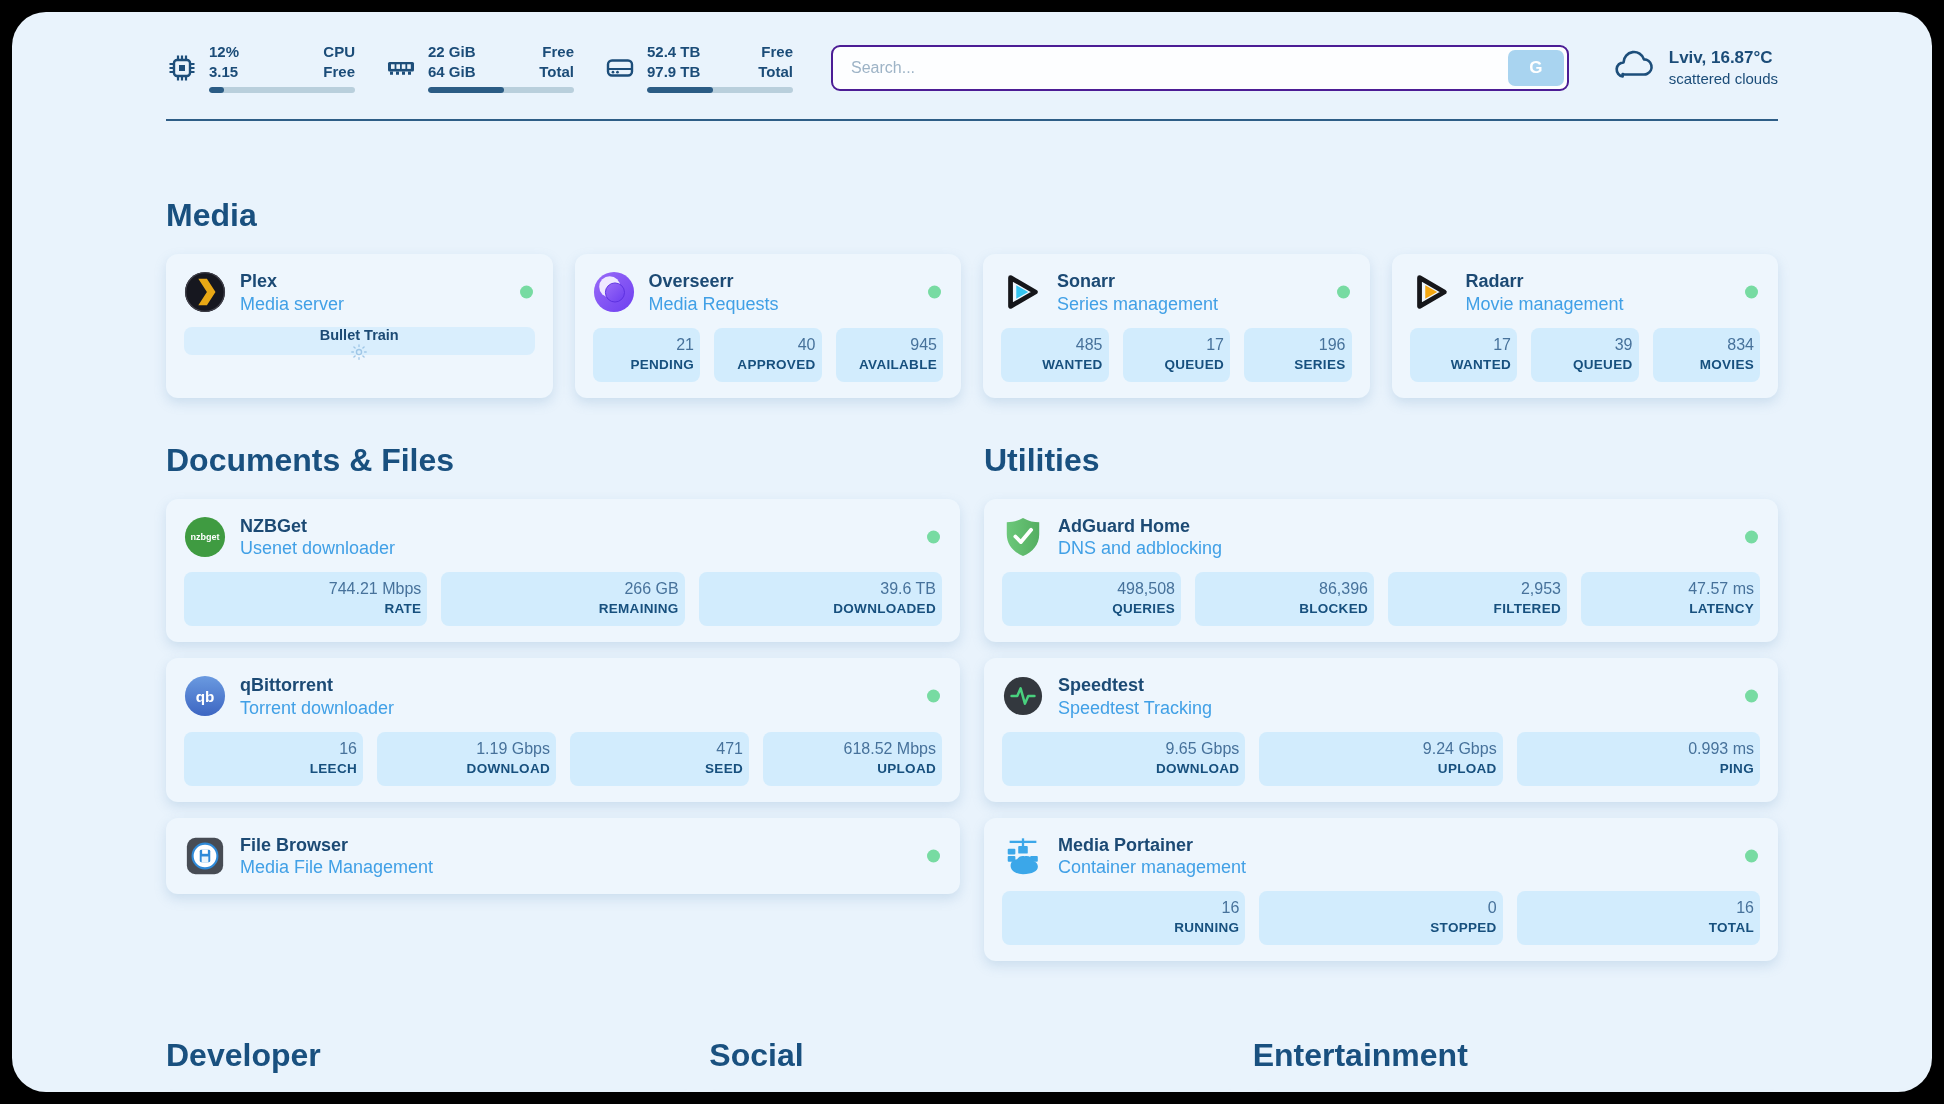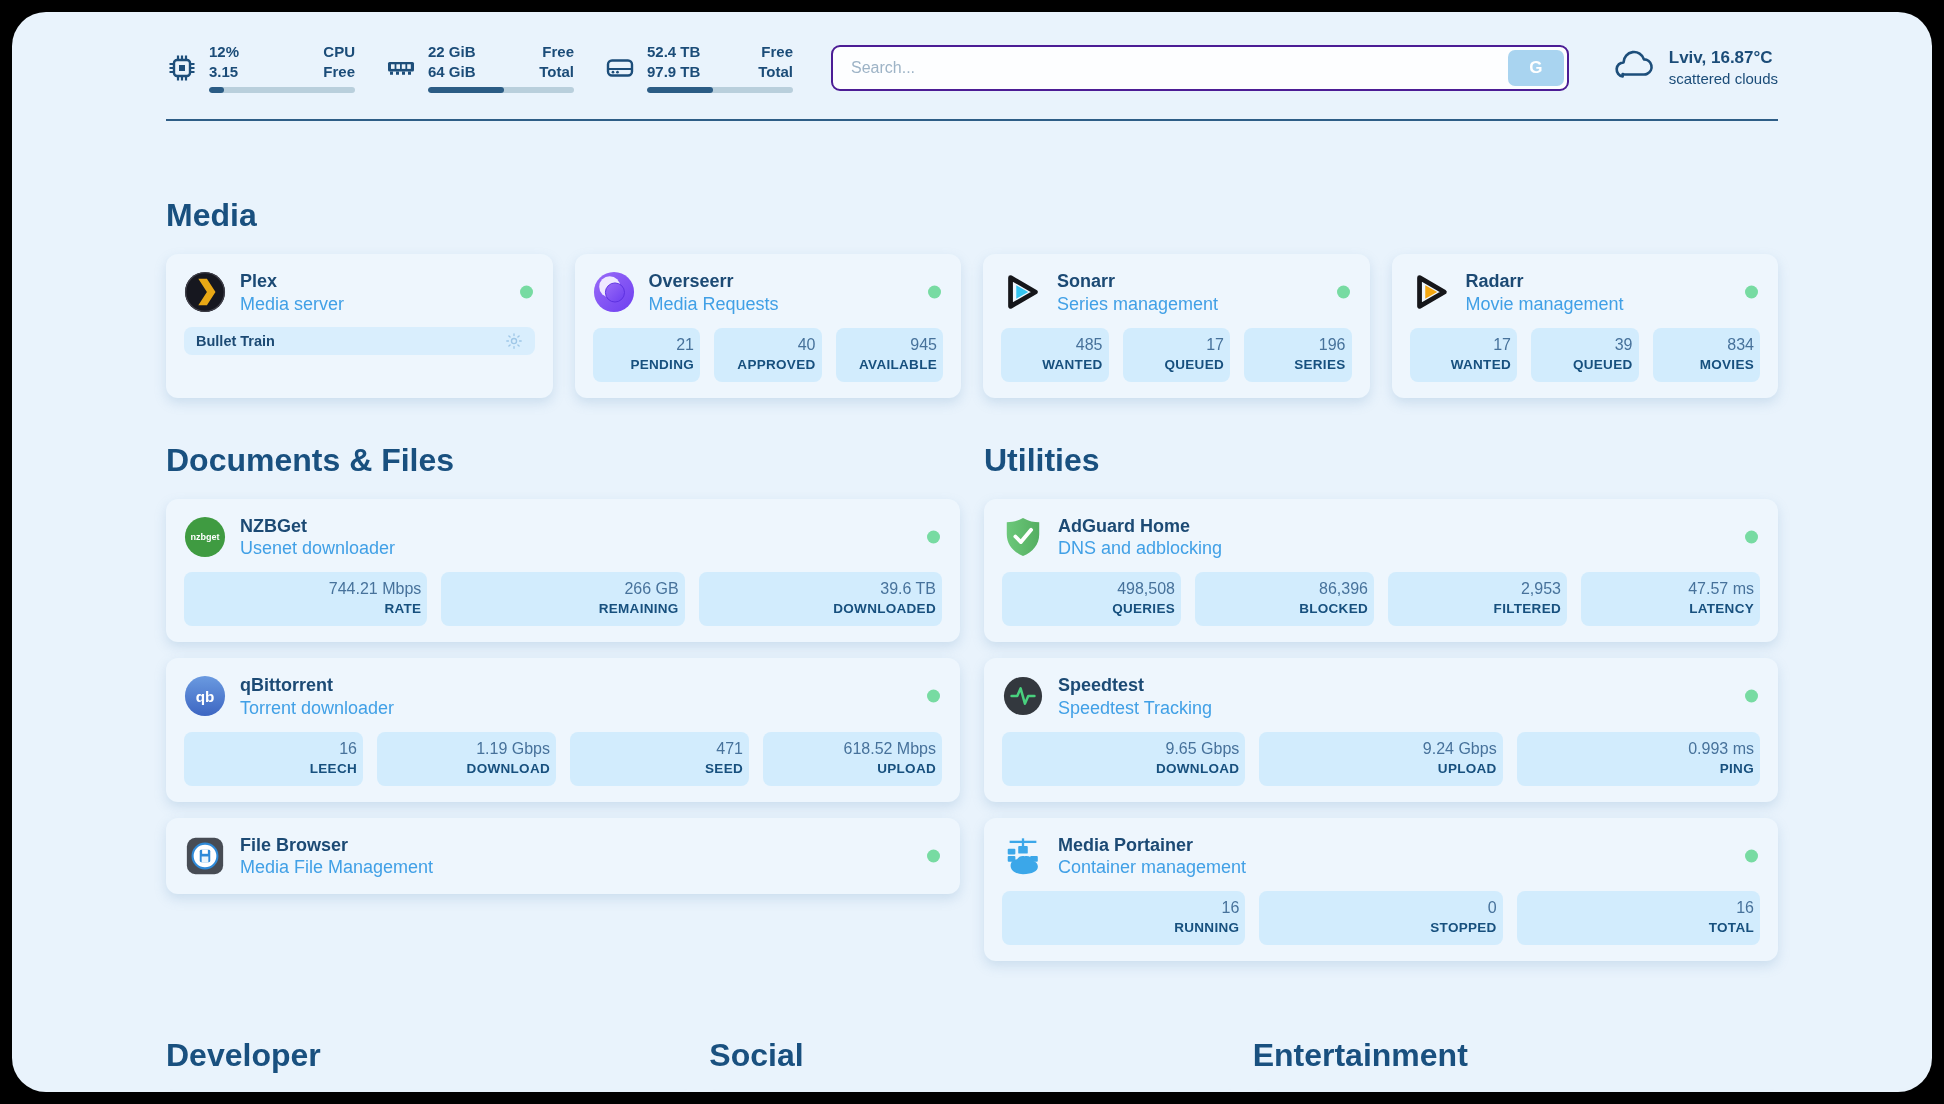--- a/index.html
+++ b/index.html
@@ -54,21 +54,21 @@
     width:13px;height:13px;border-radius:50%;}
 
   .stats{display:flex;gap:14px;margin-top:13px;}
   .stat{flex:1;text-align:right;background:#d2ecfd;border-radius:8px;padding:8px 6px 10px;}
   .stat-value{font-size:16px;color:#47729b;}
   .stat-label{font-size:13.5px;font-weight:700;color:#17507e;margin-top:3px;letter-spacing:.3px;}
 
   
   .media-row{margin-top:12px;background:#d9eefd;border-radius:8px;padding:0 12px;height:28px;
     display:flex;justify-content:space-between;align-items:center;font-size:14.5px;
-    color:#1c4a74;font-weight:600;}
+    color:#1c4a74;font-weight:600;flex-direction:column;}
   .media-row .gear svg{width:18px;height:18px;display:block;}
   .progress-row{margin-top:8px;background:#d9eefd;border-radius:8px;height:28px;position:relative;
     display:flex;align-items:center;overflow:hidden;}
   .progress-fill{position:absolute;left:0;top:0;bottom:0;background:#c0e2f8;border-radius:8px;}
   .pausewrap{position:relative;margin-left:12px;display:flex;gap:3px;}
   .pbar{display:inline-block;width:4px;height:12px;background:#1d5d92;border-radius:1px;}
   .ptime{position:relative;margin-left:auto;margin-right:12px;font-size:15px;font-weight:700;color:#27608f;}
 
   
   .threecol{display:grid;grid-template-columns:1fr 1fr 1fr;gap:18px;margin-top:76px;padding-bottom:40px;}

